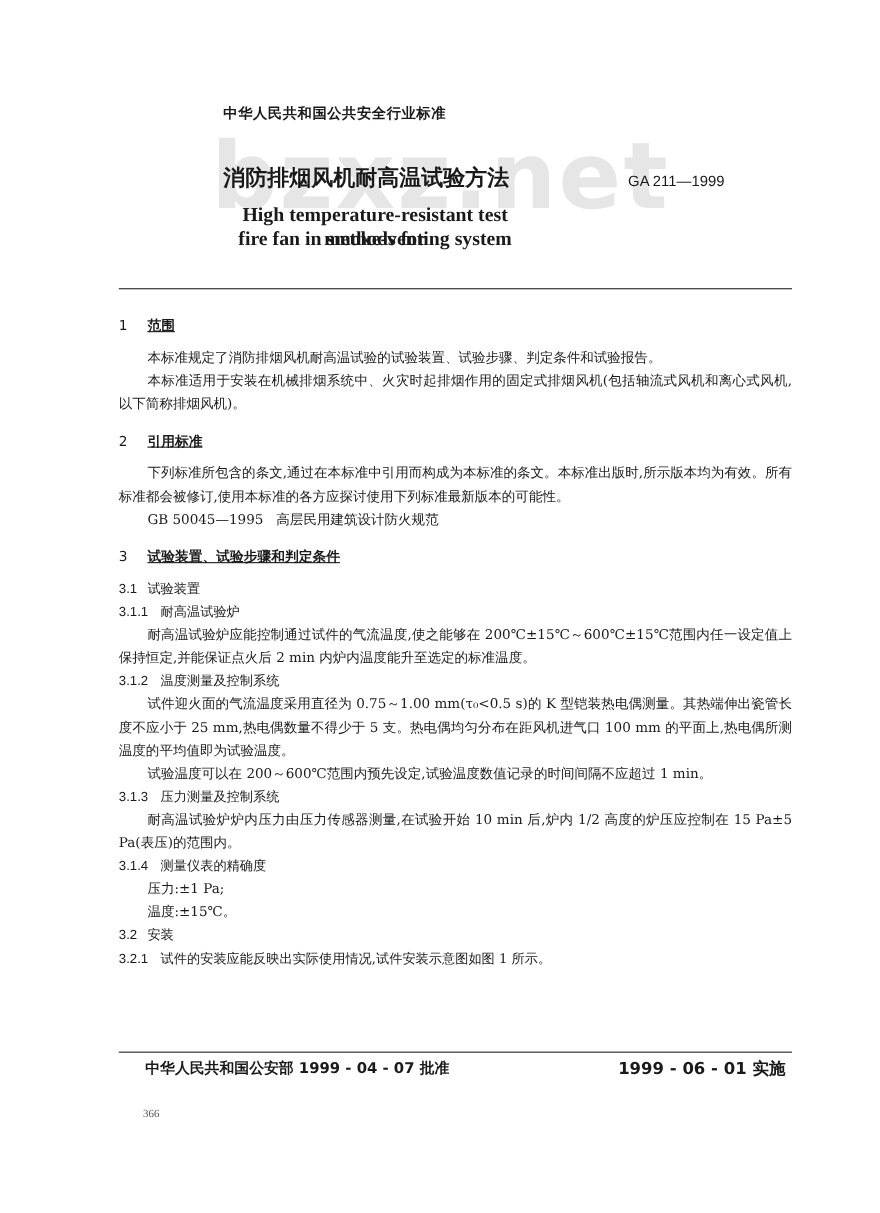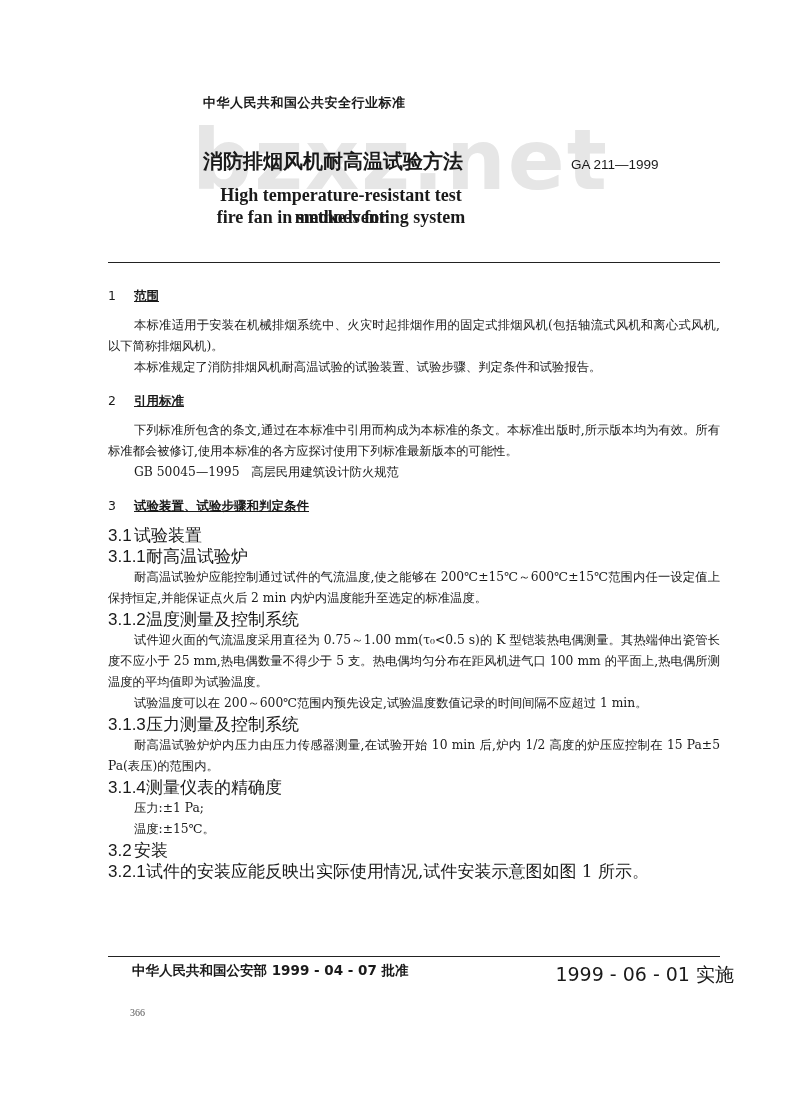--- a/index.html
+++ b/index.html
@@ -32,34 +32,34 @@
       left: 196px; width: 290px; text-align: center; font-size: 18px; font-weight: bold;
       font-family: "Liberation Serif", serif; z-index: 1; line-height: 22px;
     }
     .rule { height: 1px; background: #222; left: 108px; width: 612px; }
     .content { left: 108px; width: 612px; top: 285px; z-index: 1; font-size: 12.3px; line-height: 21px; }
     .h1 {
       font-family: "DejaVu Sans", "Liberation Sans", sans-serif; font-weight: bold;
       font-size: 12.5px; margin: 0; text-decoration: underline;
     }
     .h1 .num { display: inline-block; width: 26px; font-weight: normal; }
-    .h2 { font-size: 17px; margin: 0; }
+    .h2 { font-size: 12px; margin: 0; }
     .h2 .num { display: inline-block; min-width: 38px; font-family: "Liberation Sans", sans-serif; }
     .h2.short .num { min-width: 26px; }
     .p { margin: 0; text-indent: 26px; text-align: justify; text-align-last: left; }
     .item { margin: 0; padding-left: 26px; }
     .gap-s { height: 9px; }
     .gap-m { height: 12px; }
     .footer-left {
       left: 108px; top: 962px; font-size: 13.5px; font-weight: bold;
       font-family: "DejaVu Sans", "Liberation Sans", sans-serif;
       margin-left: 24px;
     }
     .footer-right {
-      right: 66px; top: 962px; font-size: 19px; font-weight: normal;
+      right: 86px; top: 962px; font-size: 15px; font-weight: bold;
       font-family: "DejaVu Sans", "Liberation Sans", sans-serif;
     }
     .page-num { left: 130px; top: 1007px; font-size: 10px; color: #555; font-family: "Liberation Serif", serif; }
   </style>
 </head>
 <body>
 
 <div class="watermark">bzxz.net</div>
 
 <div class="abs std-org">中华人民共和国公共安全行业标准</div>
@@ -69,22 +69,22 @@
 <div class="abs title-en" style="top:206px;">fire fan in smoke-venting system</div>
 
 <div class="abs rule" style="top:262px;"></div>
 
 <div class="abs content">
 
   <div class="h1">
     <span class="num">1</span><span>范围</span>
   </div>
   <div class="gap-s"></div>
+  <p class="p">本标准规定了消防排烟风机耐高温试验的试验装置、试验步骤、判定条件和试验报告。</p>
   <p class="p">本标准适用于安装在机械排烟系统中、火灾时起排烟作用的固定式排烟风机(包括轴流式风机和离心式风机,以下简称排烟风机)。</p>
-  <p class="p">本标准规定了消防排烟风机耐高温试验的试验装置、试验步骤、判定条件和试验报告。</p>
   <div class="gap-m"></div>
 
   <div class="h1">
     <span class="num">2</span><span>引用标准</span>
   </div>
   <div class="gap-s"></div>
   <p class="p">下列标准所包含的条文,通过在本标准中引用而构成为本标准的条文。本标准出版时,所示版本均为有效。所有标准都会被修订,使用本标准的各方应探讨使用下列标准最新版本的可能性。</p>
   <p class="p">
     <span>GB 50045—1995</span>&nbsp;&nbsp;&nbsp;<span>高层民用建筑设计防火规范</span>
   </p>

